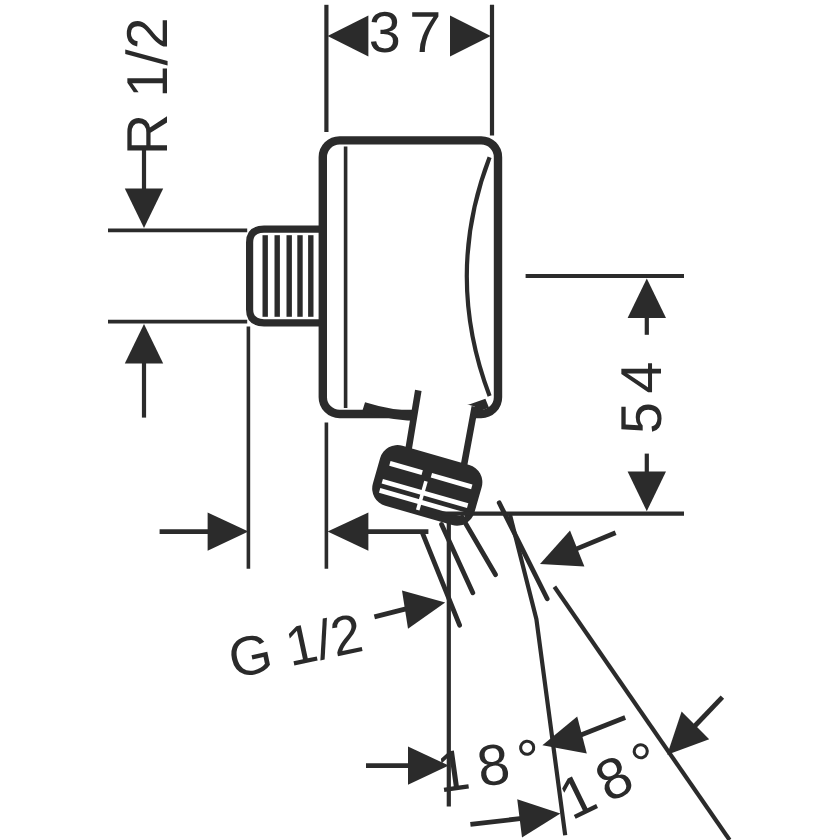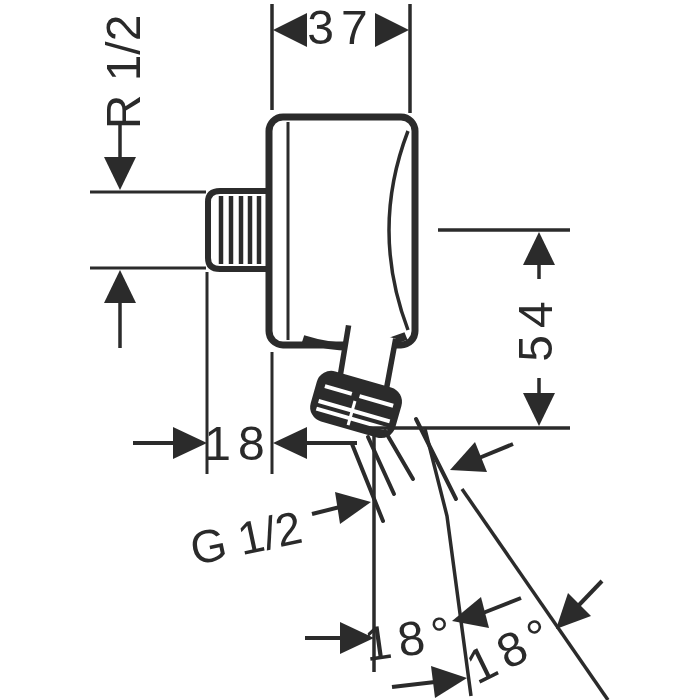--- a/index.html
+++ b/index.html
@@ -146,21 +146,20 @@
         <polygon points="556,629 568,593 591,616"></polygon>
       </g>
 
     </g>
   </svg>
 
   <div class="dim-label ls" style="left:341px;top:28px;">37</div>
 
   <div class="dim-label rot90" style="left:124px;top:72px;">R 1/2</div>
 
-  <div class="dim-label ls" style="left:238px;top:444px;">18</div>
 
   <div class="dim-label rot90 ls" style="left:536px;top:328px;">54</div>
 
   <div class="dim-label rot12" style="left:246px;top:538px;font-size:46px;">G 1/2</div>
 
   <div class="dim-label rot8 ls" style="left:411px;top:639px;">18°</div>
 
   <div class="dim-label rot26 ls" style="left:512px;top:650px;">18°</div>
 
 </div>

